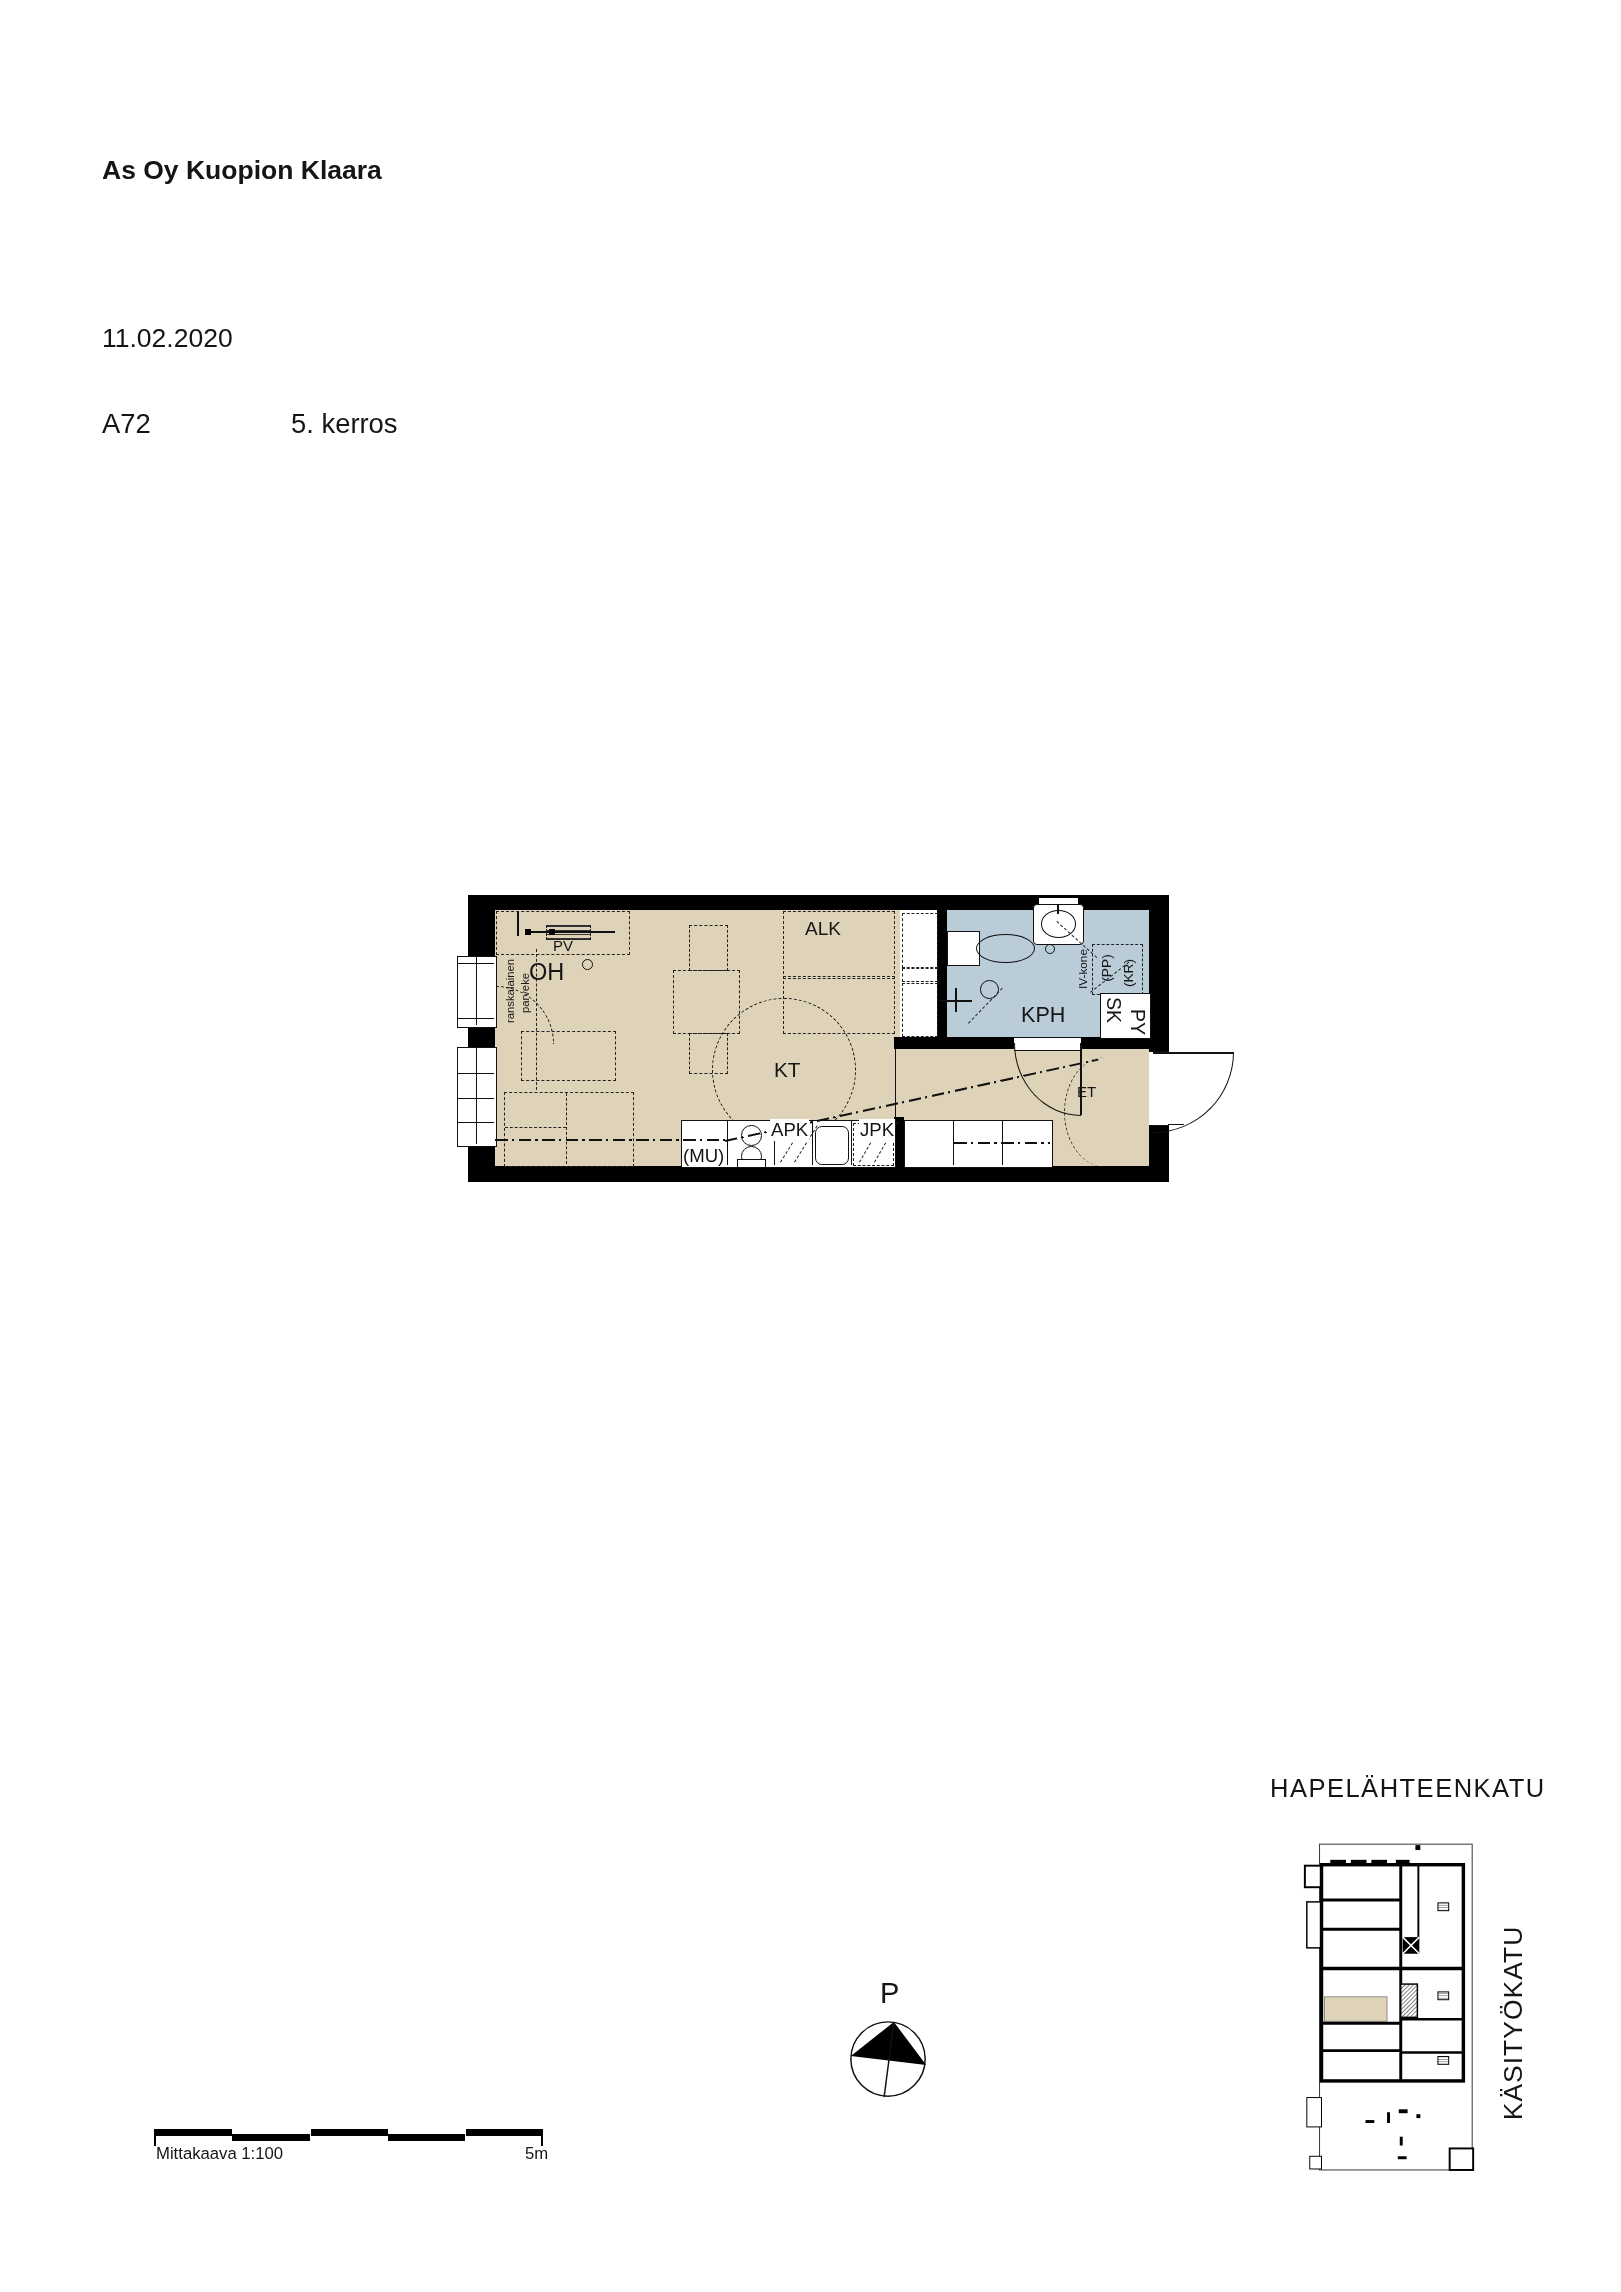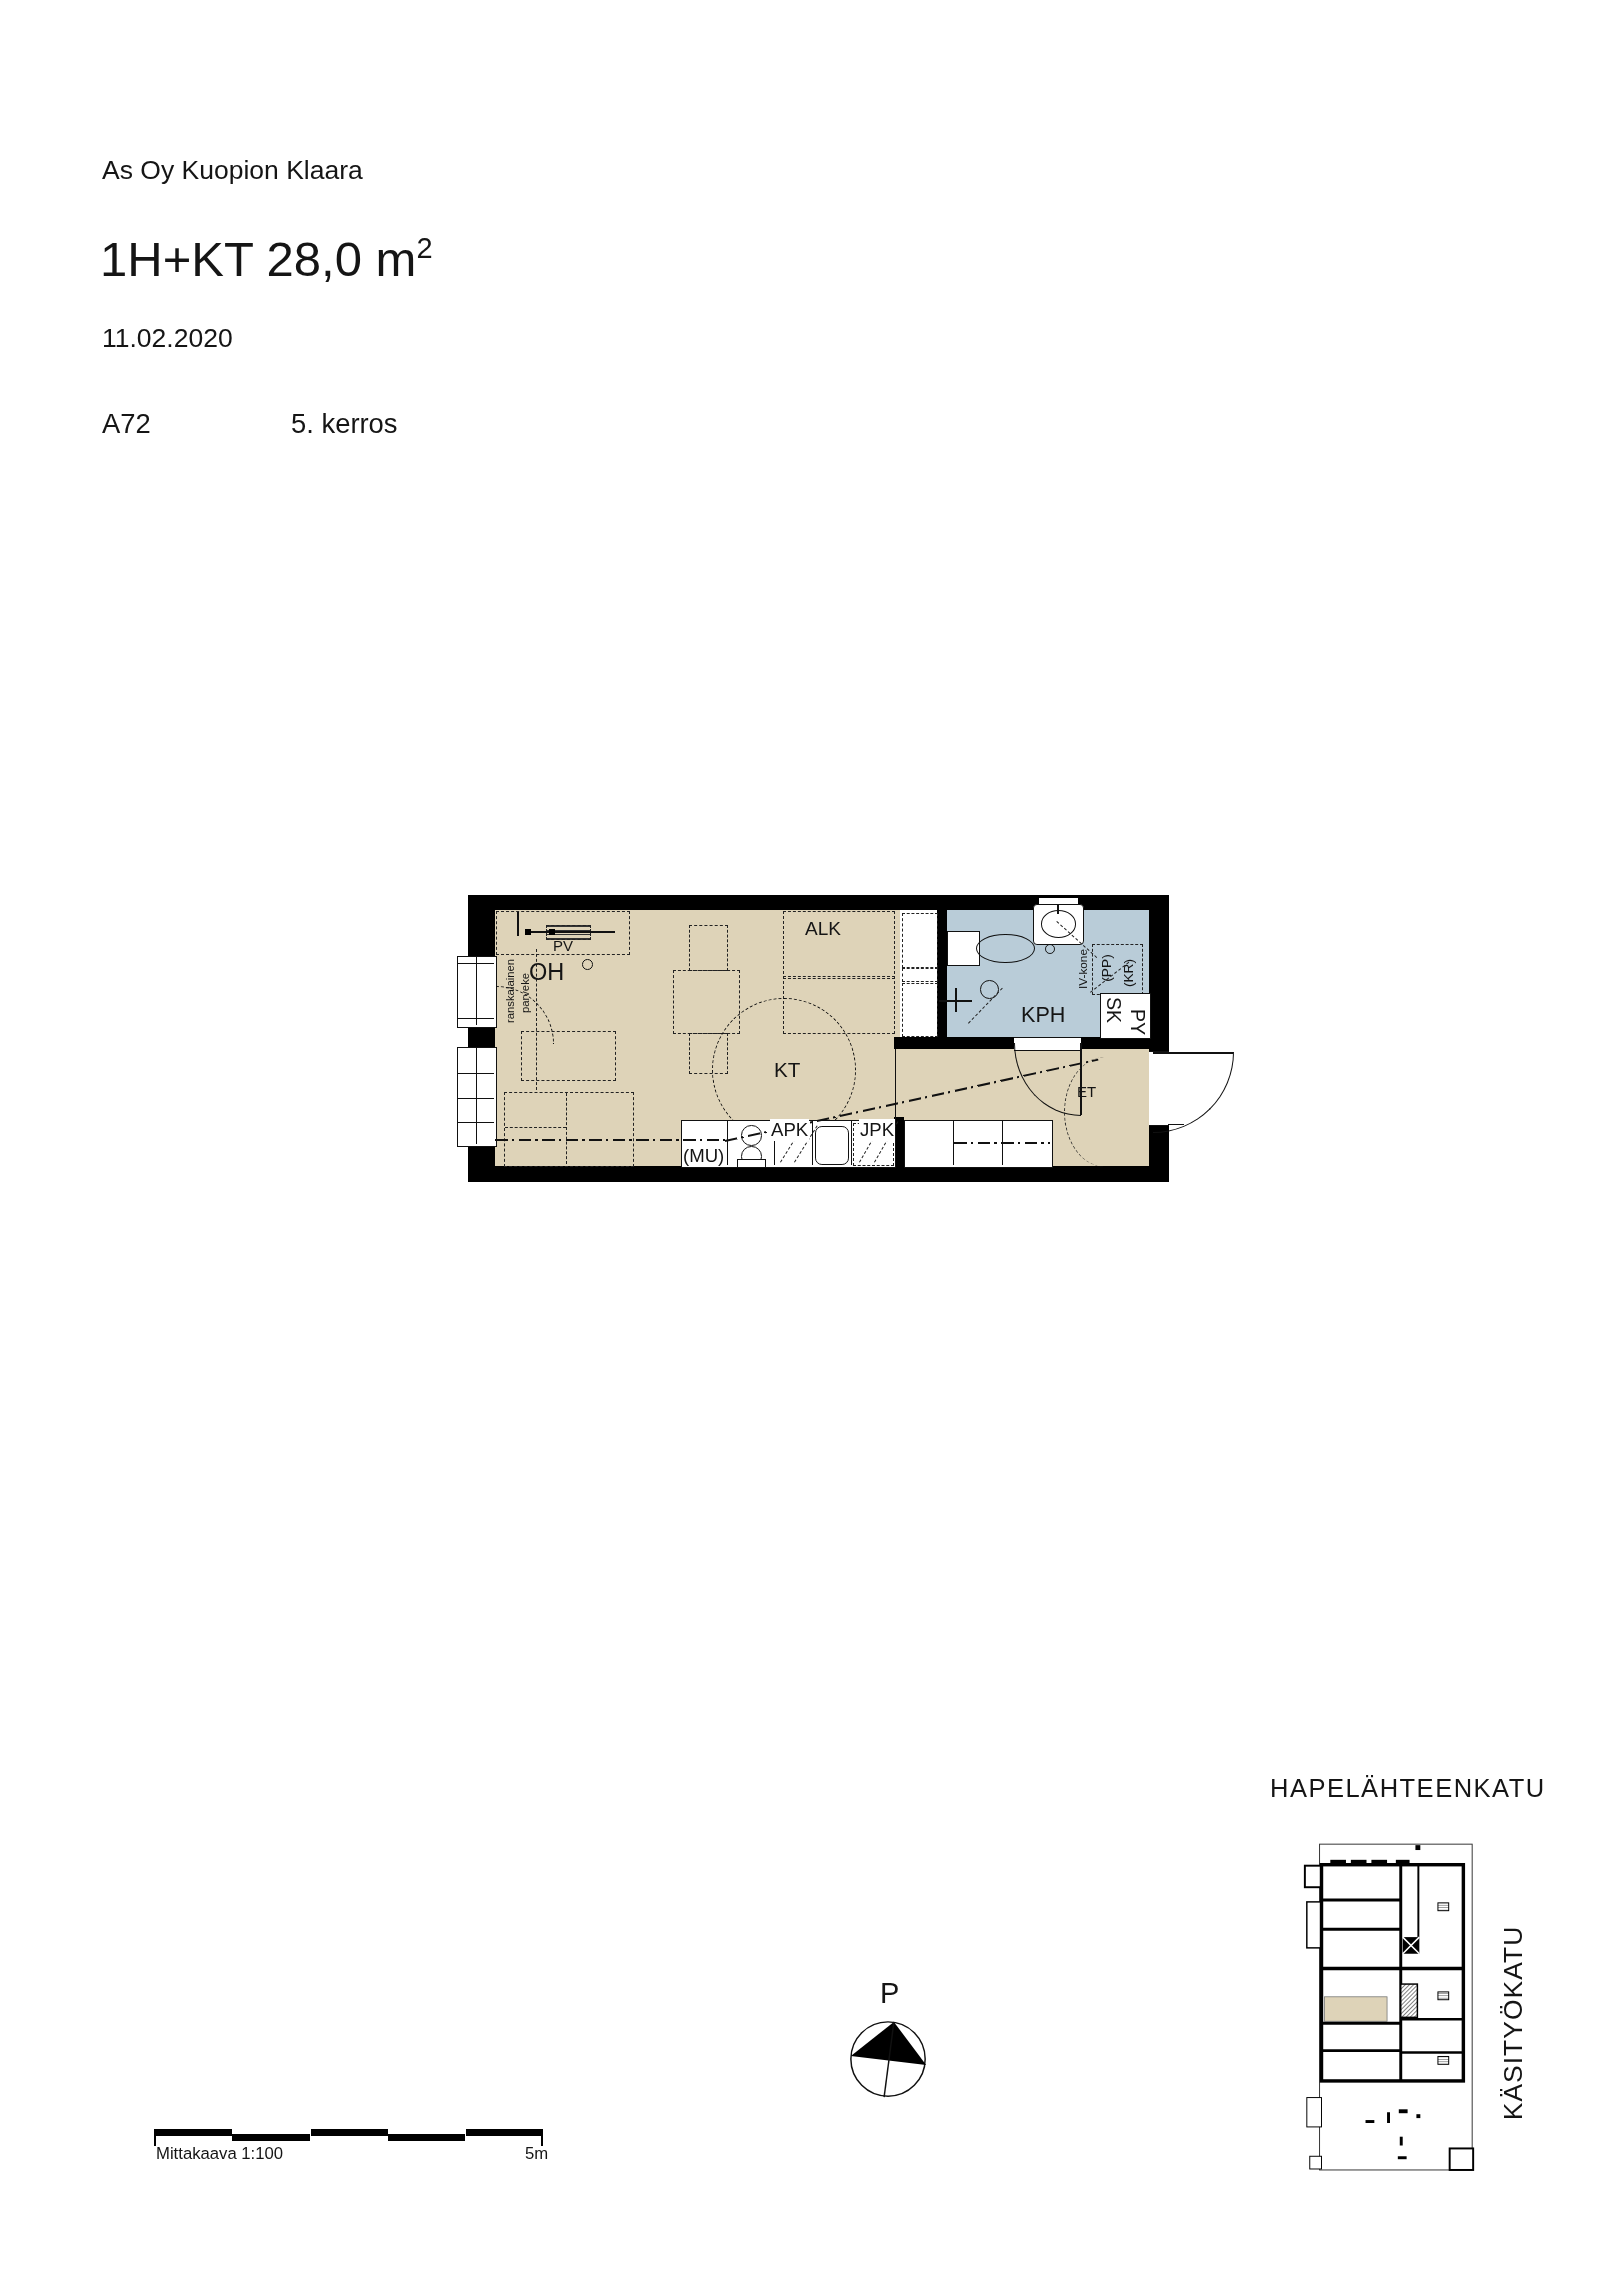--- a/index.html
+++ b/index.html
@@ -22,22 +22,21 @@
   .floor-bath{background:var(--bath,#b9ccd8);}
   .arc{position:absolute;border:1.5px solid #111;background:transparent;}
   .hatch-h{background:repeating-linear-gradient(0deg,#333 0 1.5px,transparent 1.5px 3.9px);}
   sup.m2{font-size:29px;vertical-align:17.6px;}
 </style>
 </head>
 <body>
 
 <div class="page">
 
-  <div class="lbl" style="left:102px;top:155px;font-size:26.5px;">As Oy Kuopion Klaara</div>
-  <div class="lbl" style="left:100px;top:231px;font-size:49px;"><span>1H+KT 28,0 m</span><sup class="m2">2</sup></div>
+  <div class="lbl" style="left:102px;top:155px;font-size:26.5px;font-weight:bold;">As Oy Kuopion Klaara</div>
   <div class="lbl" style="left:102px;top:323px;font-size:26.5px;">11.02.2020</div>
   <div class="lbl" style="left:102px;top:408px;font-size:27.4px;">A72</div>
   <div class="lbl" style="left:291px;top:408px;font-size:27.4px;">5. kerros</div>
 
   <div class="abs">
 
     <div class="abs floor-main" style="left:495px;top:910px;width:405px;height:257px;"></div>
     <div class="abs floor-main" style="left:894px;top:1049px;width:255px;height:118px;"></div>
     <div class="abs" style="left:900px;top:910px;width:37px;height:127px;background:#fff;"></div>
     <div class="abs floor-bath" style="left:947px;top:910px;width:202px;height:127px;"></div>

